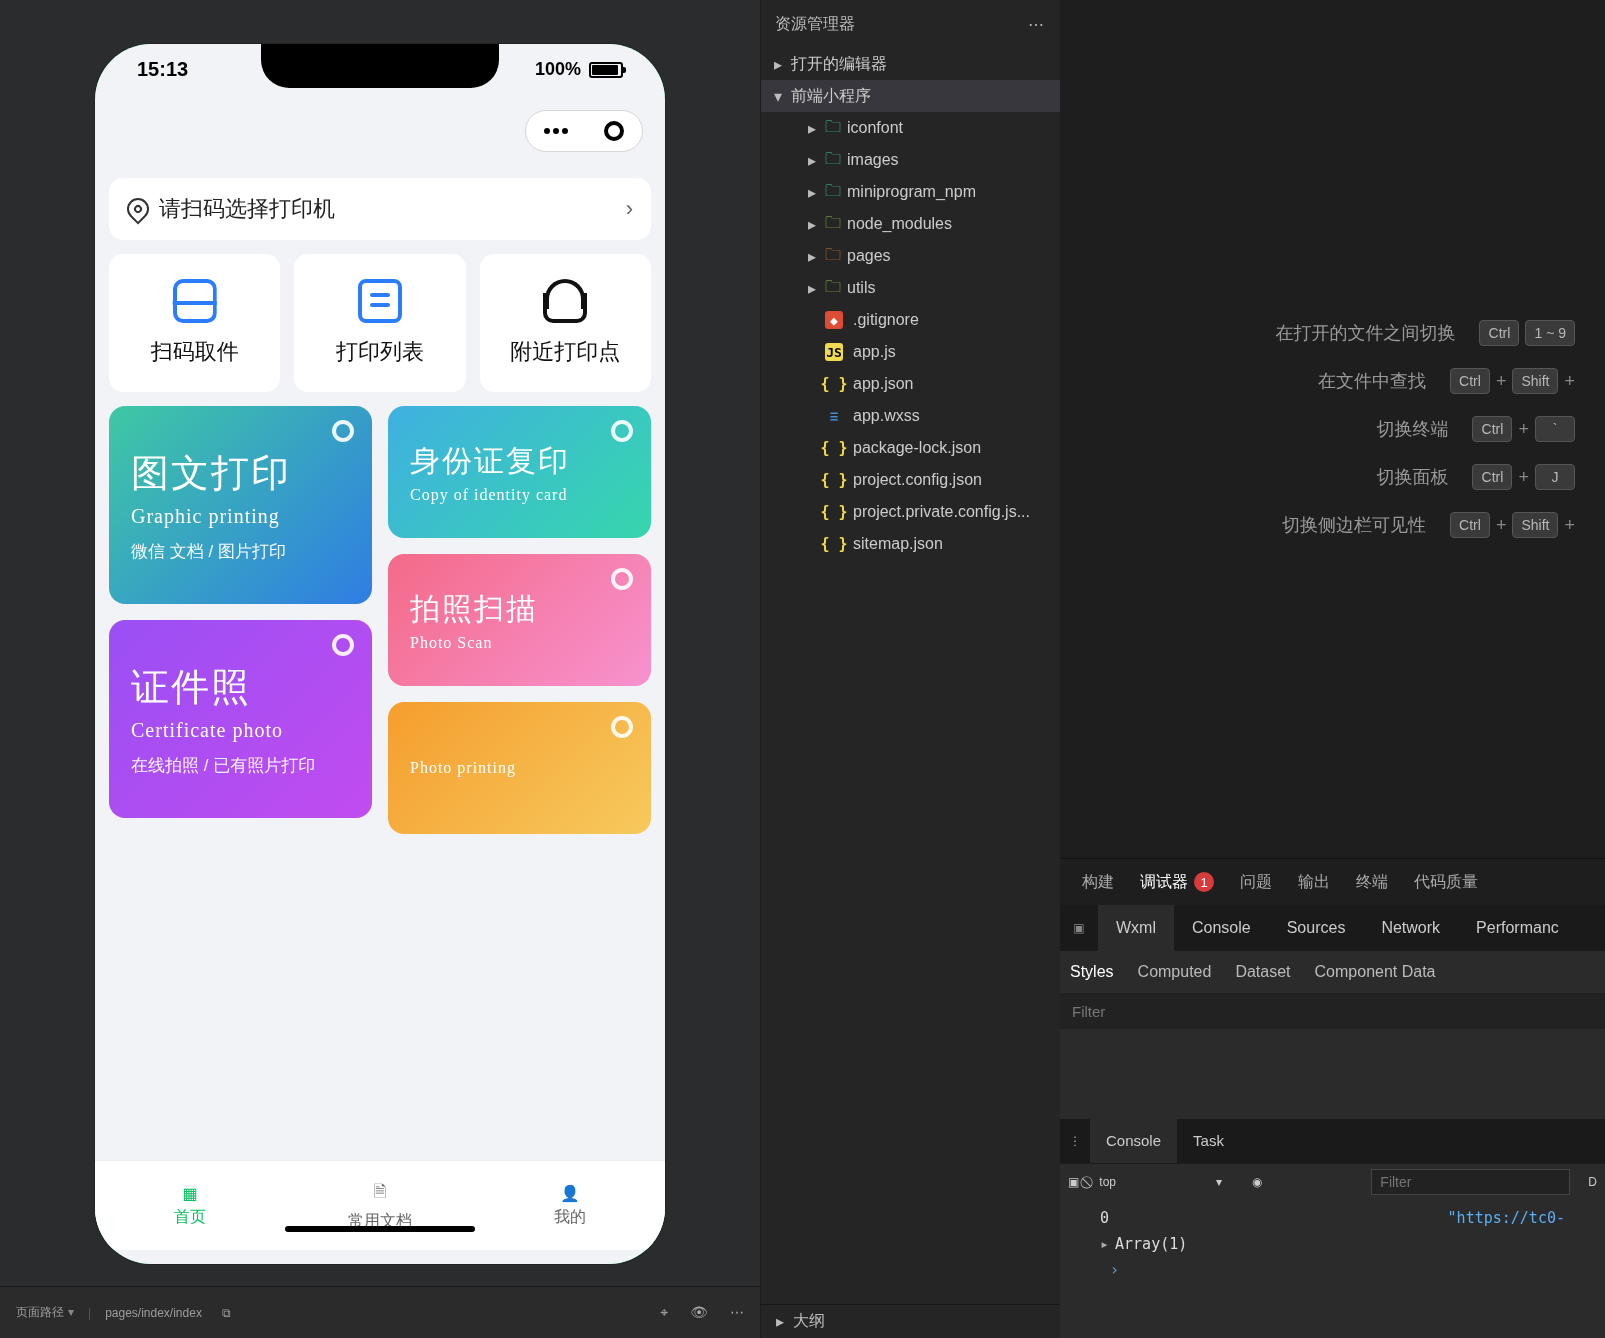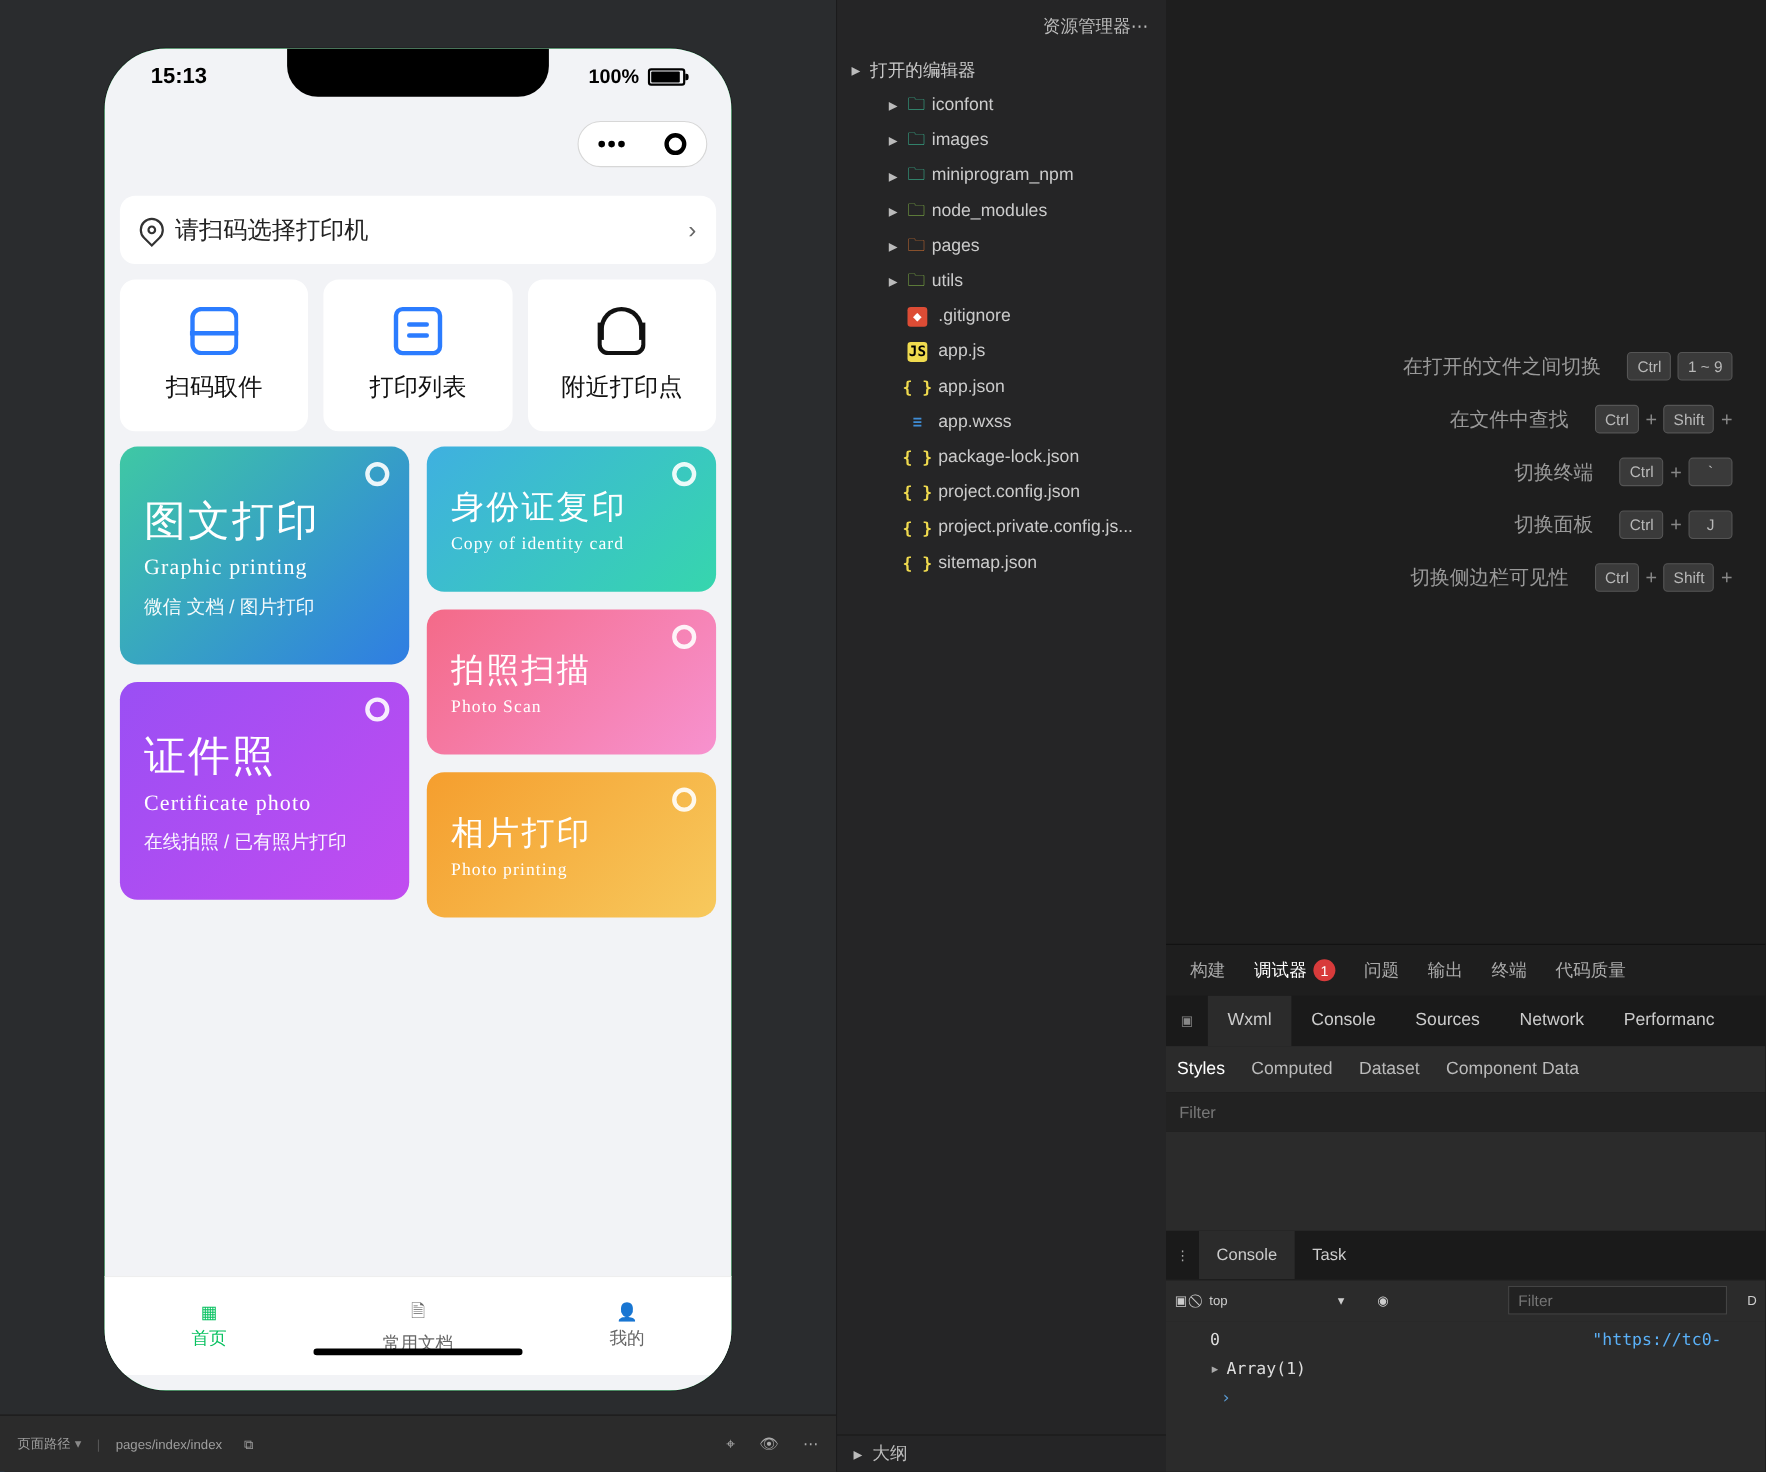--- a/index.html
+++ b/index.html
@@ -84,21 +84,21 @@
   .titem{flex:1;display:flex;flex-direction:column;align-items:center;gap:4px;font-size:16px;color:#666}
   .titem.active{color:#08c160}
   .home-ind{position:absolute;bottom:18px;left:50%;transform:translateX(-50%);width:190px;height:6px;background:#000;border-radius:4px}
 
   
   .preview-status{height:52px;background:#2b2b2b;border-top:1px solid #00000060;display:flex;align-items:center;gap:14px;padding:0 16px;color:var(--text-dim)}
   .ps-arrow:after{content:"▾";margin-left:4px;color:#888}
   .ps-icons{margin-left:auto;display:flex;gap:22px;font-size:14px;color:#aaa}
 
   
-  .exp-head{height:48px;display:flex;align-items:center;justify-content:flex-end;padding:0 14px;font-size:16px;color:#bbb}
+  .exp-head{height:48px;display:flex;align-items:center;justify-content:space-between;padding:0 14px;font-size:16px;color:#bbb}
   .more-dots{letter-spacing:2px;color:#bbb}
   .exp-tree{flex:1 1 auto;overflow:auto;font-size:16px;padding-bottom:6px}
   .row{display:flex;align-items:center;height:32px;padding-left:10px;gap:6px;color:var(--text);white-space:nowrap}
   .row.sel{background:var(--sel)}
   .ar{width:14px;display:inline-flex;justify-content:center;color:#bbb}
   .ar.open:before{content:"▾"}
   .ar.closed:before{content:"▸"}.ind2{padding-left:44px}
   .ico{width:18px;height:18px;display:inline-flex;align-items:center;justify-content:center;font-size:13px;border-radius:3px;margin-right:4px}
   .fo-teal{color:#3dd2a7}
   .fo-green{color:#8bc34a}
@@ -225,21 +225,20 @@
                   <h2>身份证复印</h2>
                   <div class="en">Copy of identity card</div>
                 </div>
                 <div class="gcard g4 card-sm">
                   <span class="ring"></span>
                   <h2>拍照扫描</h2>
                   <div class="en">Photo Scan</div>
                 </div>
                 <div class="gcard g5 card-sm">
                   <span class="ring"></span>
-                  <h2>相片打印</h2>
                   <div class="en">Photo printing</div>
                 </div>
               </div>
             </div>
           </div>
 
           <div class="tabbar">
             <div class="tab-inner">
               <div class="titem active">
                 <i class="u">▦</i>
@@ -278,20 +277,24 @@
       </div>
       <div class="exp-head">
         <span>资源管理器</span>
         <span class="more-dots">⋯</span>
       </div>
       <div class="exp-tree">
         <div class="row">
             <span class="ar closed"></span>
             <span>打开的编辑器</span>
           </div>
+        <div class="row sel">
+            <span class="ar open"></span>
+            <span>前端小程序</span>
+          </div>
 
         <div class="row ind2">
             <span class="ar closed"></span>
             <i class="u fo-teal">🗀</i>
             <span>iconfont</span>
           </div>
         <div class="row ind2">
             <span class="ar closed"></span>
             <i class="u fo-teal">🗀</i>
             <span>images</span>

